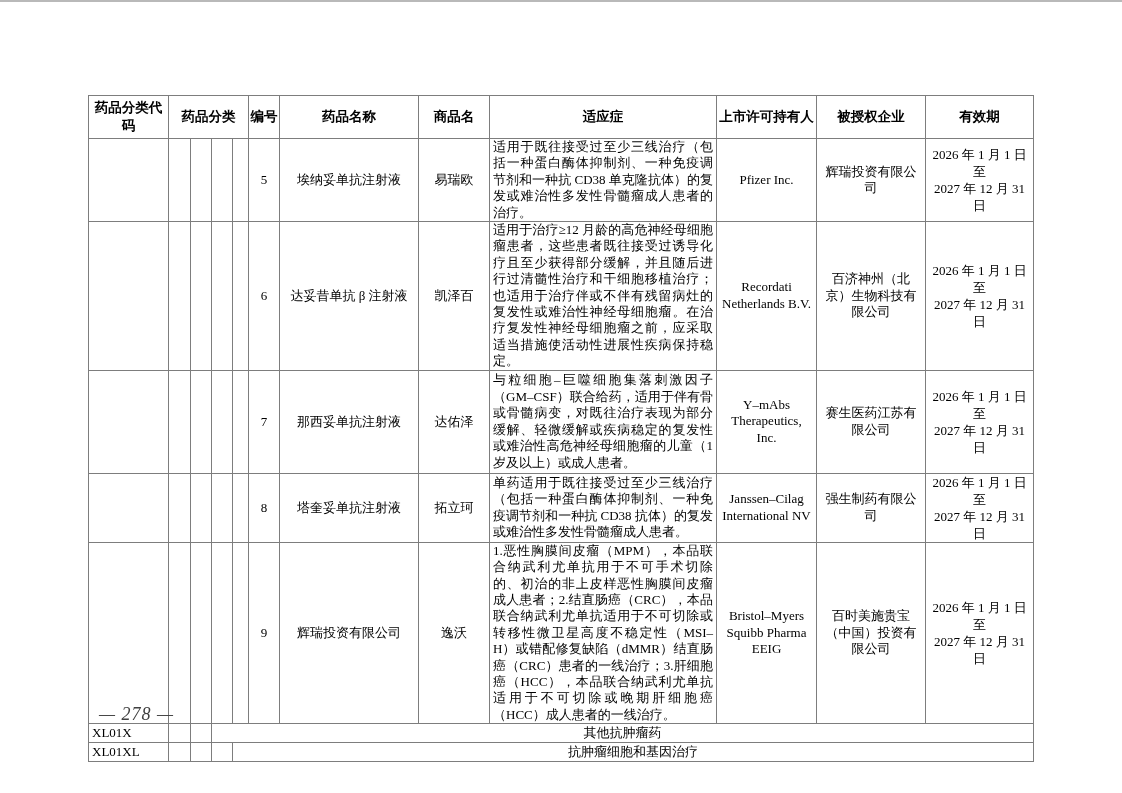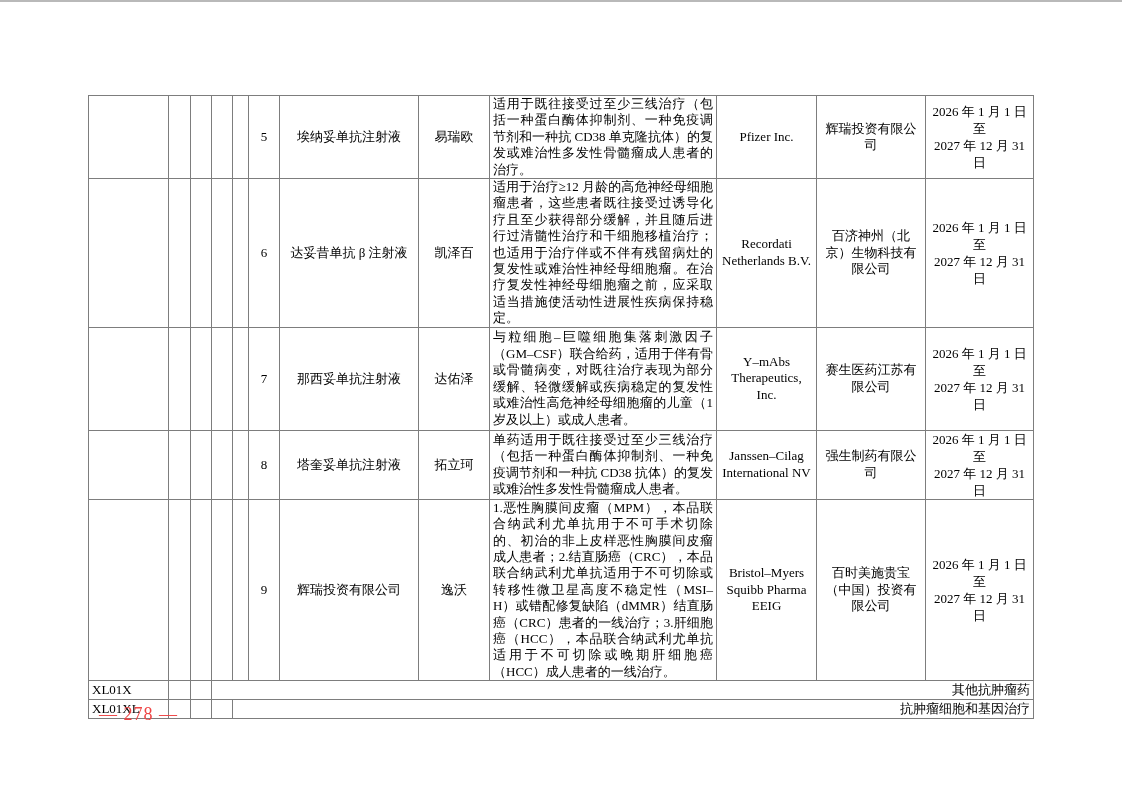--- a/index.html
+++ b/index.html
@@ -34,25 +34,25 @@
   .rh-8{height:63px}
   .rh-9{height:167px}
   .rh-cat{height:19px}
   .c{text-align:center;}
   .indication{
     text-align:justify;text-justify:inter-ideograph;
     line-height:16.4px;padding:1px 5px 1px 6px;margin-top:6px;
   }
   .holder,.auth{text-align:center;line-height:16.5px;padding:0 2px;}
   .validity{line-height:17px;padding:0 2px 0 4px;font-size:13px;text-align:center;}
-  .cat-label{text-align:right;padding-left:4px;font-size:13px;}
+  .cat-label{text-align:center;padding-left:4px;font-size:13px;}
   .code-cell{text-align:left;padding-left:4px;font-size:13px;margin-left:18px;}
   .page-number{
     position:absolute;left:99px;top:704px;
-    font-size:18px;letter-spacing:1px;color:#ef4444;
+    font-size:18px;letter-spacing:1px;color:#404040;font-style:italic;
   }
 </style>
 </head>
 <body>
 
 <div class="page">
   <div class="top-edge"></div>
 
   <table class="drug-table">
     <colgroup>
@@ -64,20 +64,31 @@
         <col style="width:31px">
       <col style="width:139px">
         <col style="width:71px">
         <col style="width:227px">
       <col style="width:100px">
         <col style="width:109px">
         <col style="width:108px">
     </colgroup>
 
     <tbody>
+        <tr class="rh-head">
+      <th>药品分类代码</th>
+      <th colspan="4">药品分类</th>
+      <th>编号</th>
+      <th>药品名称</th>
+      <th>商品名</th>
+      <th>适应症</th>
+      <th>上市许可持有人</th>
+      <th>被授权企业</th>
+      <th>有效期</th>
+    </tr>
 
     <tr class="rh-5">
       <td></td>
       <td></td>
       <td></td>
       <td></td>
       <td></td>
       <td class="c">5</td>
       <td class="c">埃纳妥单抗注射液</td>
       <td class="c">易瑞欧</td>

